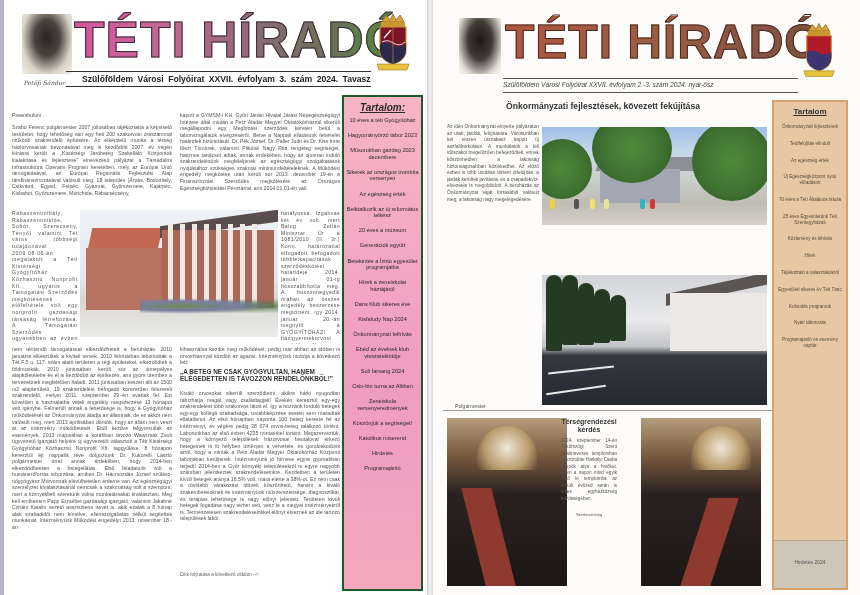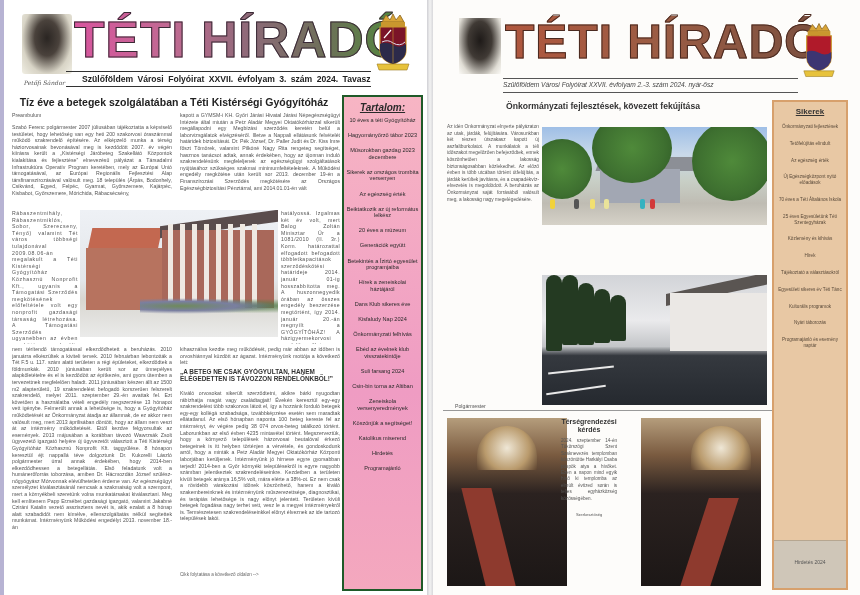--- a/index.html
+++ b/index.html
@@ -86,21 +86,20 @@
     <path d="M6 32 Q12 29 19 33 Q26 37 32 32 V38 Q32 48 19 52 Q6 48 6 38 Z" fill="#2c2a4a"></path>
     <path d="M8 30 Q14 27 19 31 Q26 35 31 30" fill="none" stroke="#dde" stroke-width="1"></path>
     <line x1="19" y1="15" x2="19" y2="51" stroke="#c9972e" stroke-width="0.6"></line>
     <path d="M10 26 L17 18" stroke="#fff" stroke-width="1.2"></path>
     <path d="M3 52 H35 L33 58 H5 Z" fill="#e7c23b" stroke="#9a7a20" stroke-width="0.6"></path>
   </svg>
   <div class="mast-rule" style="top:71px"></div>
   <div class="mast-sub">Szülőföldem   Városi Folyóirat   XXVII. évfolyam 3. szám  2024.  Tavasz</div>
   <div class="mast-rule" style="top:86px"></div>
 
-  <div class="headline" style="top:96px">Tíz éve a betegek szolgálatában a Téti Kistérségi Gyógyítóház</div>
 
   <div class="col body-text" style="left:8px; top:112px; width:160px; height:10px;">Preambulum</div>
   <div class="col body-text" style="left:8px; top:124px; width:160px; height:78px;">Szabó Ferenc polgármester 2007 júliusában tájékoztatta a képviselő testületet, hogy lehetőség van egy heti 200 szakorvosi óraszámmal működő szakrendelő építésére. Az elképzelő munka a térség háziorvosainak bevonásával meg is kezdődött 2007. év végén kiírásra került a „Kistérségi Járóbeteg Szakellátó Központok kialakítása és fejlesztése” elnevezésű pályázat a Társadalmi Infrastruktúra Operatív Program keretében, mely az Európai Unió támogatásával, az Európai Regionális Fejlesztési Alap társfinanszírozásával valósult meg. 18 település (Árpás, Bodonhely, Csikvánd, Egyed, Felpéc, Gyarmat, Győrszemere, Kajárpéc, Kisbabot, Győrszemere, Mórichida, Rábacsécsény,</div>
   <div class="col body-text" style="left:176px; top:112px; width:160px; height:98px;">kapott a GYMSM-i KH. Győri Járási Hivatal Járási Népegészségügyi Intézete által miután a Petz Aladár Megyei Oktatókórházzal sikerült megállapodni egy Megbízási szerződés keretén belül a laborvizsgálatok elvégzéséről. Illetve a Nappali ellátásunk felvételét határidek biztosítását. Dr. Pék József, Dr. Paller Judit és Dr. Kiss Imre főszt Tömörek, valamint Pilkóné Nagy Rita rengeteg segítséget, hasznos tanácsot adtak, annak érdekében, hogy az újonnan induló szakrendelésünk megfeleljenek az egészségügyi szolgáltatások nyújtásához szükséges szakmai minimumfeltételeknek. A Működési engedély megkötése után került sor 2013. december 19-én a Finanszírozási Szerződés megkötésére az Országos Egészségbiztosítási Pénztárral, ami 2014.01.01-én vált</div>
   <div class="col body-text" style="left:8px; top:210px; width:66px; height:134px; letter-spacing:0.6px;">Rábaszentmihály, Rábaszentmiklós, Sobor, Szerecseny, Tényő) valamint Tét város többségi tulajdonával 2009.08.06-án megalakult a Téti Kistérségi Gyógyítóház Közhasznú Nonprofit Kft., ugyanis a Támogatási Szerződés megkötésének előfeltétele volt egy nonprofit gazdasági társaság létrehozása. A Támogatási Szerződés ugyanebben az évben megkötésre került, melynek keretén belül 814.200.314 Ft vissza</div>
 
   <div class="photo-building">
     <div class="roof"></div>
     <div class="wall"></div>
     <div class="roof2"></div>
@@ -206,21 +205,21 @@
     <div class="ct">Térségrendezési kérdés</div>
     <div class="body-text" style="margin-top:4px; font-size:4.6px; line-height:6.4px;">2024. szeptember 14-én Tükörszögi Szent Szaknevezés templomban köszöntötte Harkályi Csaba püspök atya a hívőket. Ezen a napon mind egyik hívő ki templomba az elmúlt évtized során is teljes egyházközség közösségében.</div>
     <div class="body-text" style="margin-top:10px; text-align:center; font-size:4px;">Szerkesztőség</div>
   </div>
   <div class="photo-church" style="left:208px;">
     <div class="arch" style="left:50px;"></div>
     <div class="carpet" style="left:50px; top:80px; transform:skewX(-18deg);"></div>
   </div>
 
   <div class="toc-right">
-    <div class="toc-title">Sikerek</div>
+    <div class="toc-title">Tartalom</div>
     <div class="toc-item">Önkormányzati fejlesztések</div>
     <div class="toc-item">Tetőfelújítás elindult</div>
     <div class="toc-item">Az egészség érték</div>
     <div class="toc-item">Új Egészségközpont nyitó előadások</div>
     <div class="toc-item">70 éves a Téti Általános Iskola</div>
     <div class="toc-item">25 éves Egyesületünk Téti Szentegyházak</div>
     <div class="toc-item">Közlemény és kihívás</div>
     <div class="toc-item">Hírek</div>
     <div class="toc-item">Tájékoztató a választásokról</div>
     <div class="toc-item">Egyesületi sikeres év Téti Tánc</div>

